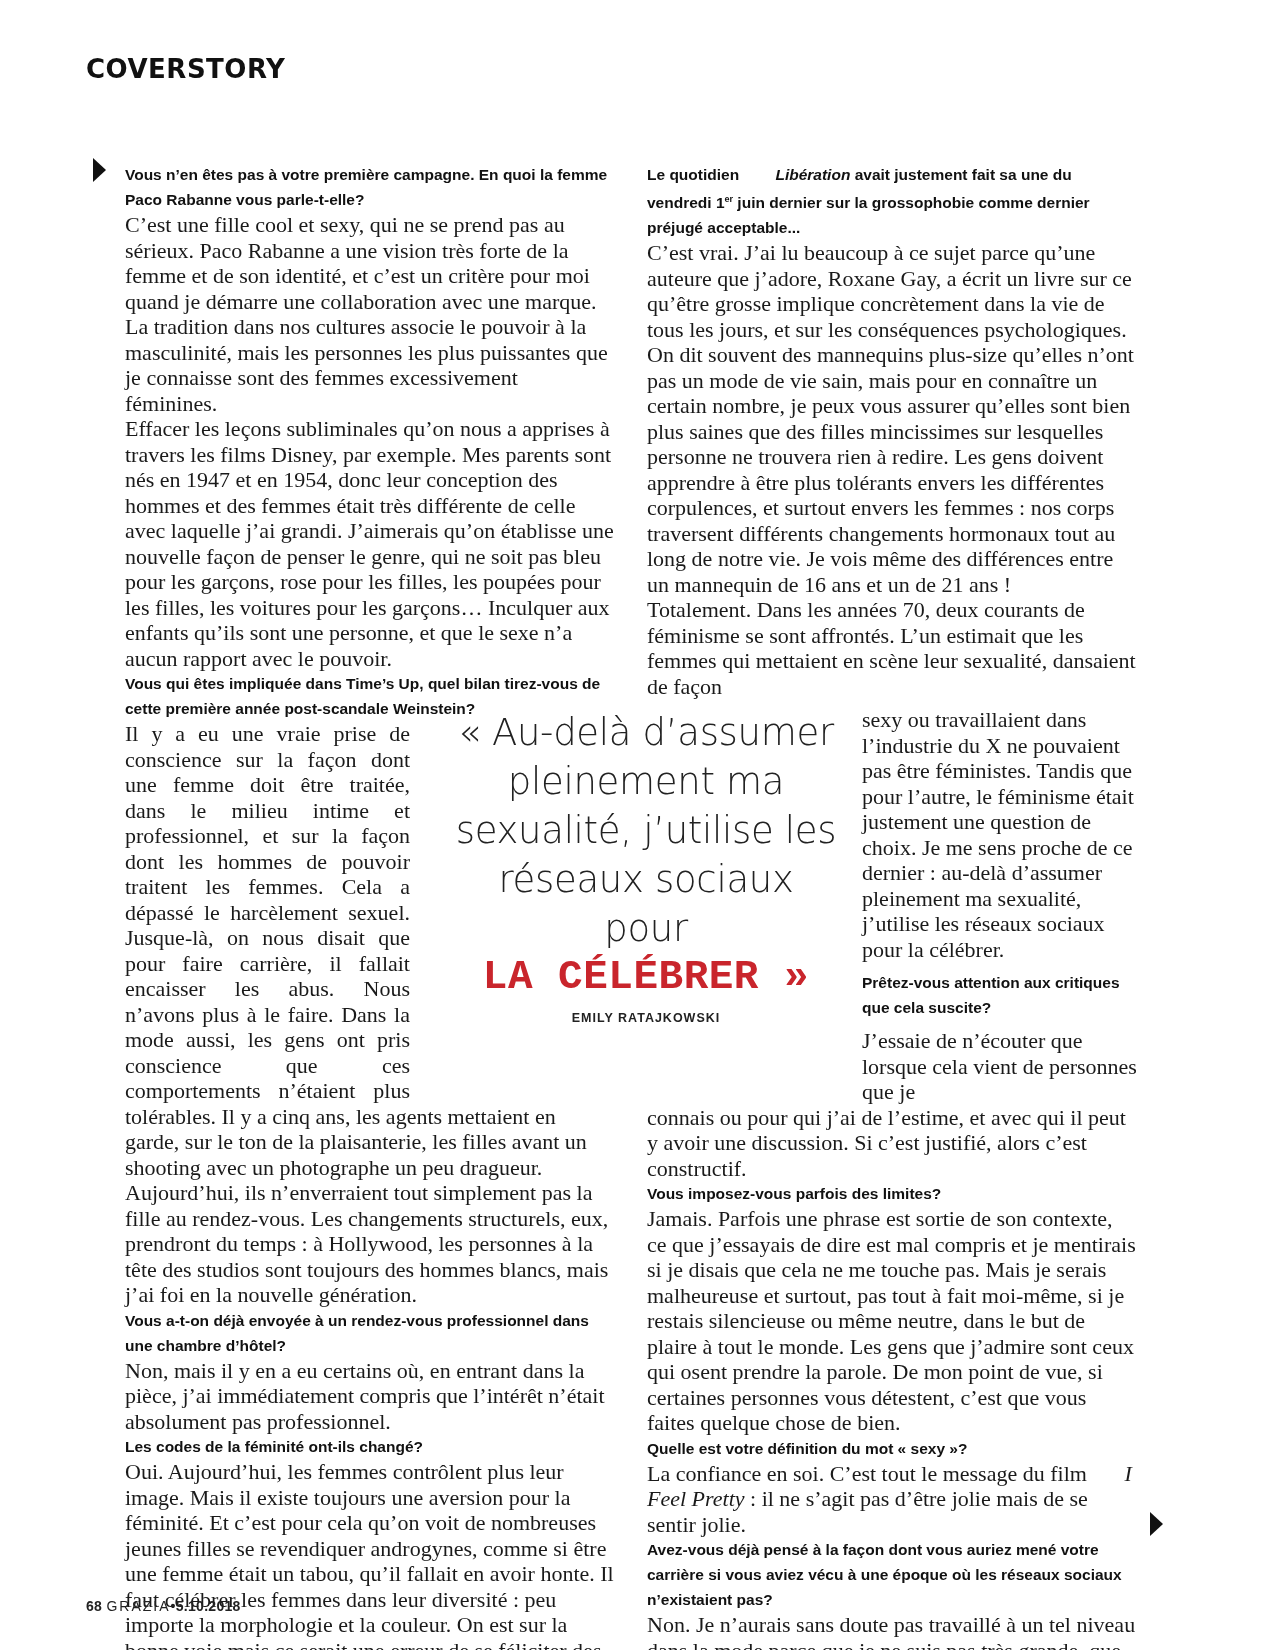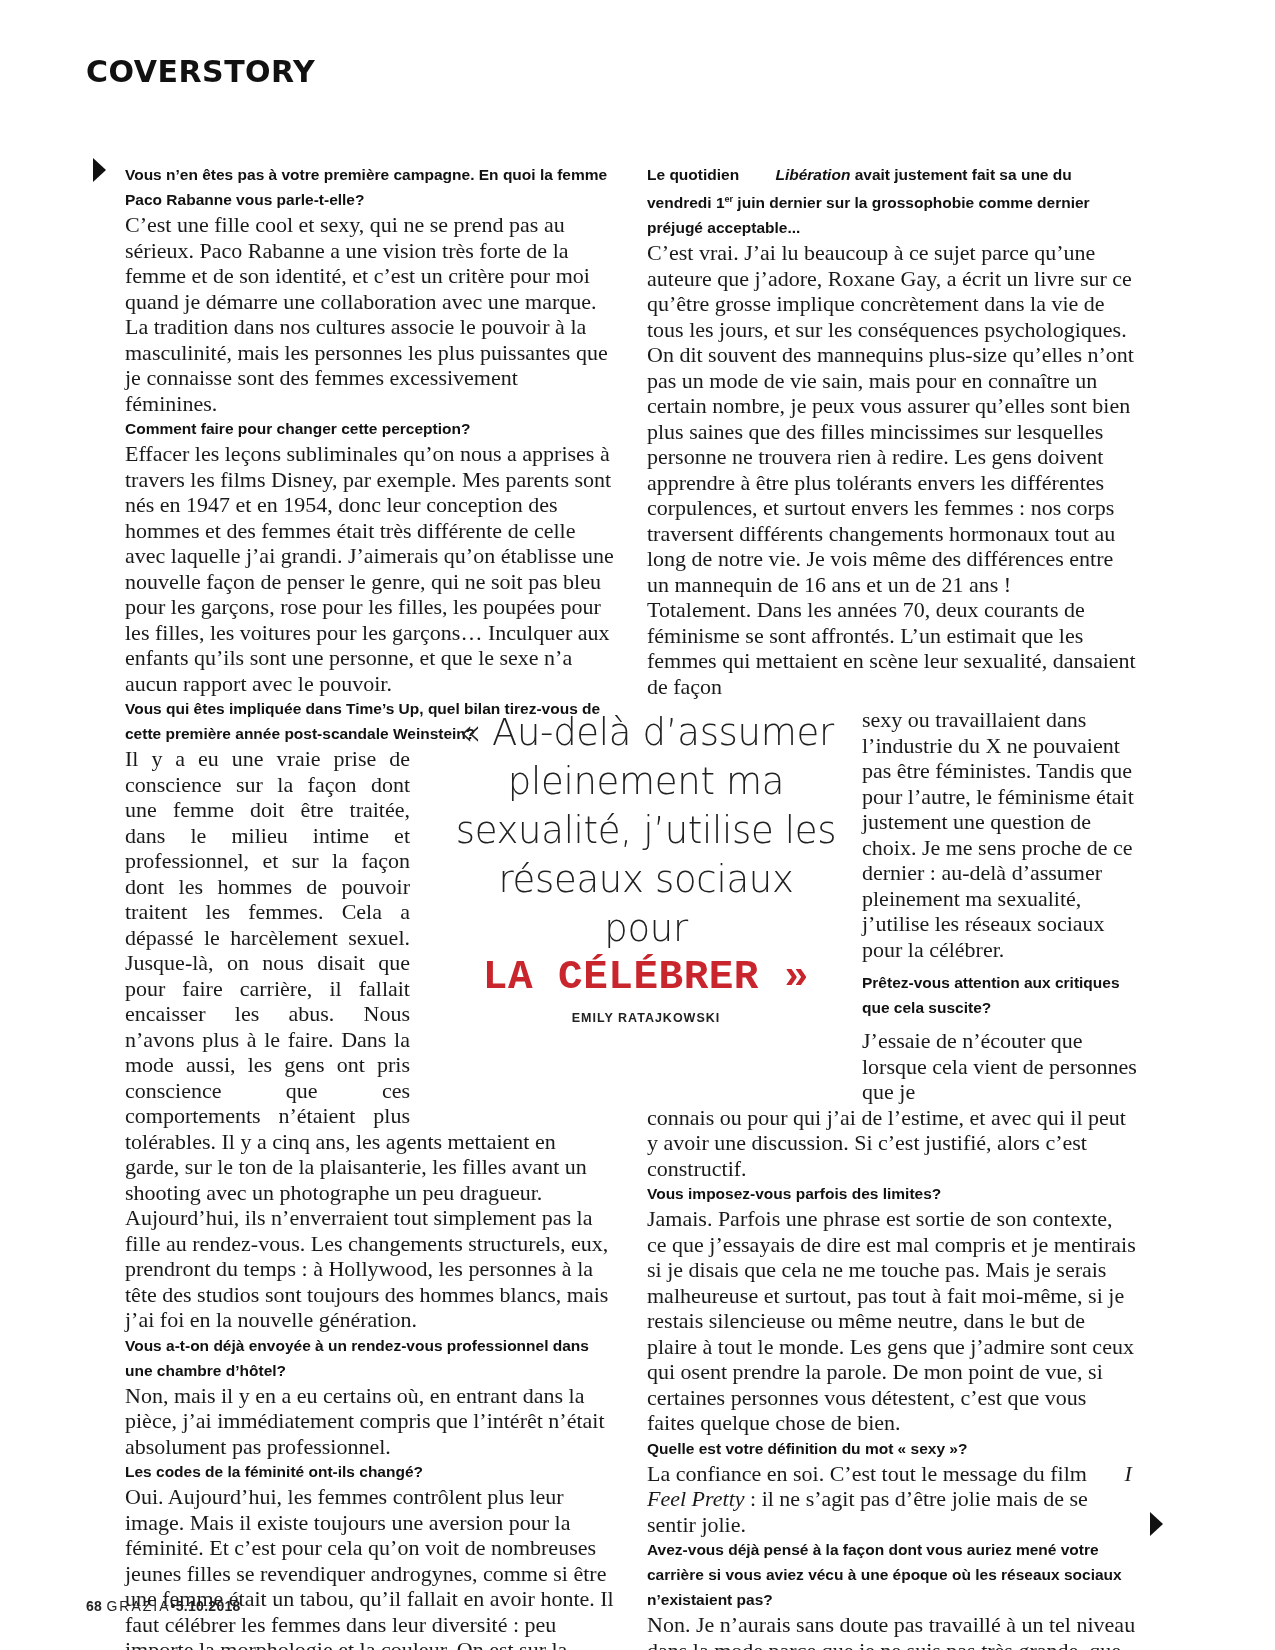--- a/index.html
+++ b/index.html
@@ -1,20 +1,20 @@
 <!DOCTYPE html>
 <html><head>
 <meta charset="utf-8">
 <style>
   html, body { margin: 0; padding: 0; background: #ffffff; }
   body { width: 1275px; height: 1650px; position: relative; overflow: hidden; color: #1a1a1a; }
   .section-label {
     position: absolute; left: 86px; top: 54px;
     font-family: "DejaVu Sans", sans-serif; font-weight: bold;
-    font-size: 30px; letter-spacing: 0.5px; color: #111;
+    font-size: 26px; letter-spacing: 0.5px; color: #111;
   }
   .col { position: absolute; top: 162px; width: 490px; }
   .col-left { left: 125px; }
   .col-right { left: 647px; }
   .q {
     font-family: "Liberation Sans", sans-serif; font-weight: bold;
     font-size: 15.5px; line-height: 25px; color: #111;
     margin: 0;
   }
   .a {
@@ -61,21 +61,20 @@
 </head>
 <body>
 
 <div class="section-label">COVERSTORY</div>
 
 <div class="arrow arrow-start"></div>
 
 <div class="col col-left">
   <p class="q">Vous n’en êtes pas à votre première campagne. En quoi la femme Paco Rabanne vous parle-t-elle?</p>
   <p class="a">C’est une fille cool et sexy, qui ne se prend pas au sérieux. Paco Rabanne a une vision très forte de la femme et de son identité, et c’est un critère pour moi quand je démarre une collaboration avec une marque. La tradition dans nos cultures associe le pouvoir à la masculinité, mais les personnes les plus puissantes que je connaisse sont des femmes excessivement féminines.</p>
-  <p class="q">Comment faire pour changer cette perception?</p>
   <p class="a">Effacer les leçons subliminales qu’on nous a apprises à travers les films Disney, par exemple. Mes parents sont nés en 1947 et en 1954, donc leur conception des hommes et des femmes était très différente de celle avec laquelle j’ai grandi. J’aimerais qu’on établisse une nouvelle façon de penser le genre, qui ne soit pas bleu pour les garçons, rose pour les filles, les poupées pour les filles, les voitures pour les garçons… Inculquer aux enfants qu’ils sont une personne, et que le sexe n’a aucun rapport avec le pouvoir.</p>
   <p class="q">Vous qui êtes impliquée dans Time’s Up, quel bilan tirez-vous de cette première année post-scandale Weinstein?</p>
   <p class="a justify narrow-left" style="text-align-last:justify;">Il y a eu une vraie prise de conscience sur la façon dont une femme doit être traitée, dans le milieu intime et professionnel, et sur la façon dont les hommes de pouvoir traitent les femmes. Cela a dépassé le harcèlement sexuel. Jusque-là, on nous disait que pour faire carrière, il fallait encaisser les abus. Nous n’avons plus à le faire. Dans la mode aussi, les gens ont pris conscience que ces comportements n’étaient plus</p>
   <p class="a">tolérables. Il y a cinq ans, les agents mettaient en garde, sur le ton de la plaisanterie, les filles avant un shooting avec un photographe un peu dragueur. Aujourd’hui, ils n’enverraient tout simplement pas la fille au rendez-vous. Les changements structurels, eux, prendront du temps : à Hollywood, les personnes à la tête des studios sont toujours des hommes blancs, mais j’ai foi en la nouvelle génération.</p>
   <p class="q">Vous a-t-on déjà envoyée à un rendez-vous professionnel dans une chambre d’hôtel?</p>
   <p class="a">Non, mais il y en a eu certains où, en entrant dans la pièce, j’ai immédiatement compris que l’intérêt n’était absolument pas professionnel.</p>
   <p class="q">Les codes de la féminité ont-ils changé?</p>
   <p class="a">Oui. Aujourd’hui, les femmes contrôlent plus leur image. Mais il existe toujours une aversion pour la féminité. Et c’est pour cela qu’on voit de nombreuses jeunes filles se revendiquer androgynes, comme si être une femme était un tabou, qu’il fallait en avoir honte. Il faut célébrer les femmes dans leur diversité : peu importe la morphologie et la couleur. On est sur la bonne voie mais ce serait une erreur de se féliciter des nouveaux acquis.</p>
 </div>
 

